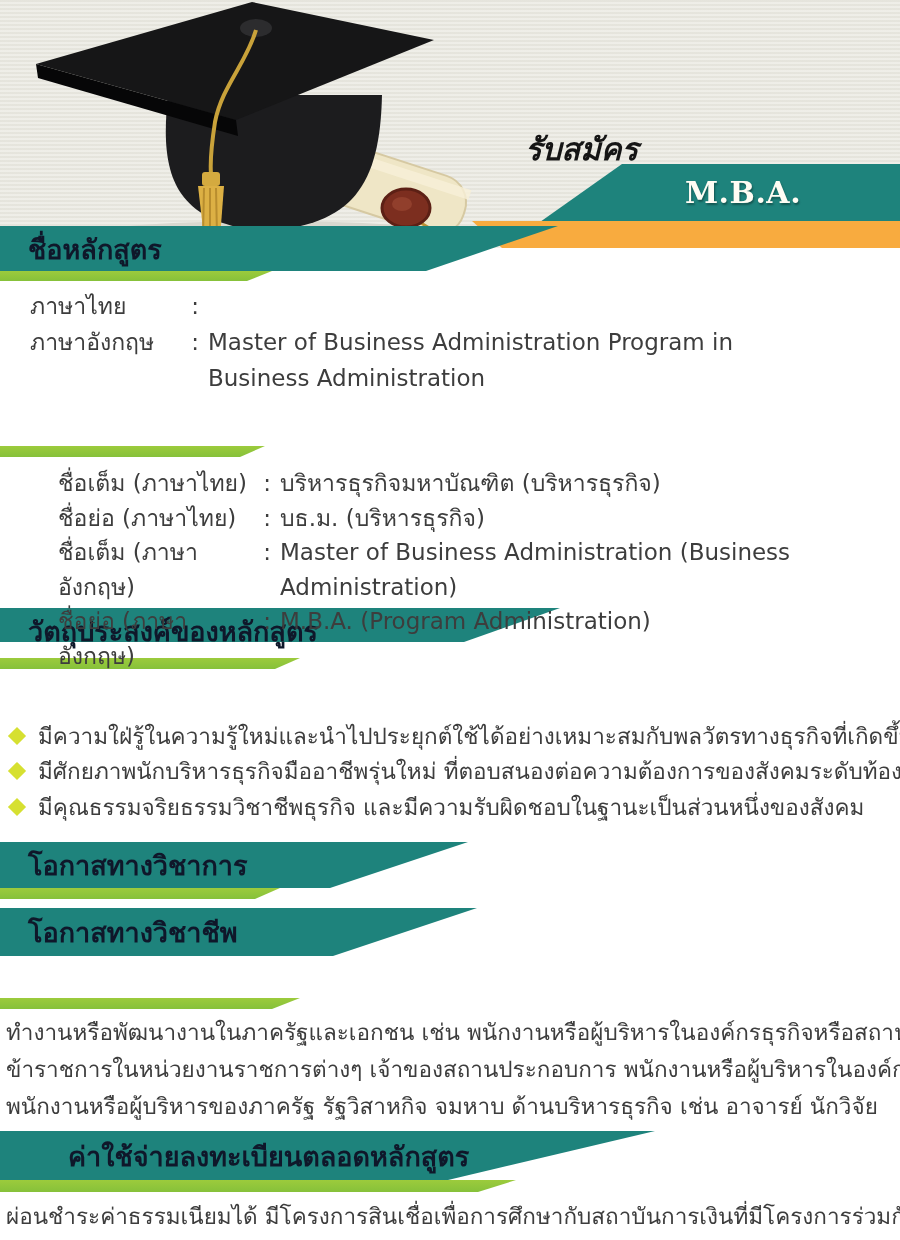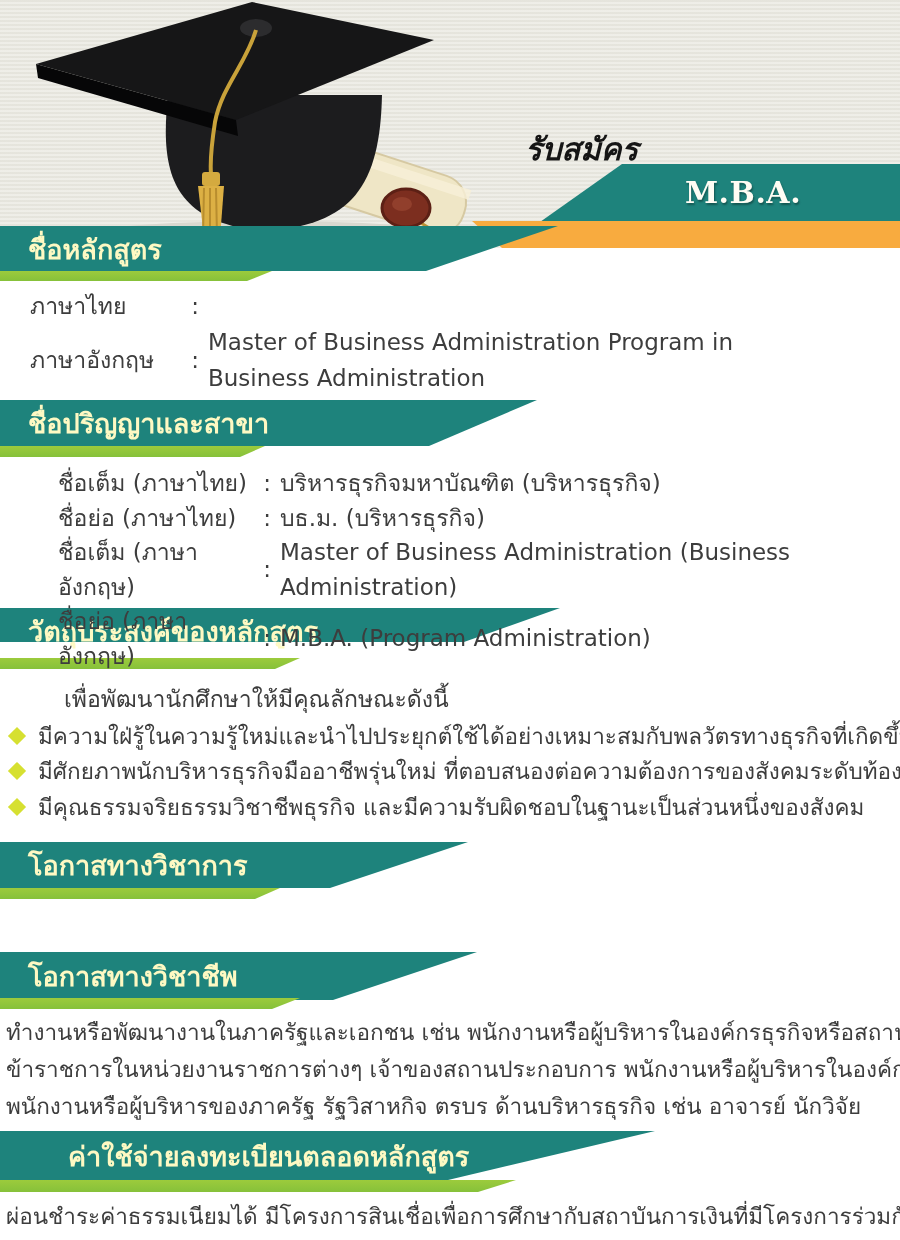--- a/index.html
+++ b/index.html
@@ -18,39 +18,39 @@
   .mba-band{position:absolute;left:540px;top:164px;width:360px;height:58px;
     background:#1e837c;
     clip-path:polygon(82px 0,360px 0,360px 58px,0 58px);
     line-height:58px;text-align:center;padding-left:46px;box-sizing:border-box;
     font-family:"DejaVu Serif","Liberation Serif",serif;font-weight:700;
     font-size:30px;color:#fffdf4;letter-spacing:.5px;
     text-shadow:1px 2px 2px rgba(0,0,0,.35);}
   .orange-band{position:absolute;left:430px;top:221px;width:470px;height:27px;
     background:#f8ab3f;clip-path:polygon(42px 0,470px 0,470px 27px,72px 27px);}
   
-  .band{position:absolute;left:0;background:#1e837c;color:#fef9c3;
+  .band{position:absolute;left:0;background:#1e837c;color:#0f172a;
     font-size:27px;font-weight:700;box-sizing:border-box;padding-left:28px;}
   .band span{display:inline-block;}
   .greenbar{position:absolute;left:0;background:linear-gradient(180deg,#9ccb3c,#86c13a);}
   .b1{top:226px;width:580px;height:45px;line-height:47px;clip-path:polygon(0 0,558px 0,426px 45px,0 45px);}
   .g1{top:271px;width:300px;height:10px;clip-path:polygon(0 0,272px 0,247px 10px,0 10px);}
   .b2{top:400px;width:580px;height:46px;line-height:48px;clip-path:polygon(0 0,537px 0,429px 46px,0 46px);}
   .g2{top:446px;width:300px;height:11px;clip-path:polygon(0 0,265px 0,240px 11px,0 11px);}
   .b3{top:608px;width:580px;height:34px;line-height:48px;clip-path:polygon(0 0,560px 0,430px 46px,0 46px);}
   .g3{top:658px;width:320px;height:11px;clip-path:polygon(0 0,300px 0,275px 11px,0 11px);}
   .b4{top:842px;width:500px;height:46px;line-height:48px;clip-path:polygon(0 0,468px 0,330px 46px,0 46px);}
   .g4{top:888px;width:300px;height:11px;clip-path:polygon(0 0,280px 0,255px 11px,0 11px);}
-  .b5{top:952px;width:500px;height:48px;line-height:50px;clip-path:polygon(0 0,477px 0,333px 48px,0 48px);}
+  .b5{top:908px;width:500px;height:48px;line-height:50px;clip-path:polygon(0 0,477px 0,333px 48px,0 48px);}
   .g5{top:998px;width:320px;height:11px;clip-path:polygon(0 0,300px 0,272px 11px,0 11px);}
   .b6{top:1131px;width:680px;height:49px;line-height:51px;clip-path:polygon(0 0,655px 0,448px 49px,0 49px);padding-left:68px;}
   .g6{top:1180px;width:540px;height:12px;clip-path:polygon(0 0,516px 0,478px 12px,0 12px);}
   
   .content{position:absolute;font-size:23px;color:#3d3d3d;}
-  .row{display:flex;align-items:center;}
+  .row{display:flex;align-items:flex-start;}
   .s1{left:30px;top:288px;width:860px;line-height:36px;}
   .s1 .lbl{width:152px;flex:0 0 152px;}
   .s2{left:30px;top:466px;width:860px;line-height:34.5px;margin-left:28px;}
   .s2 .lbl{width:196px;flex:0 0 196px;}
   .colon{flex:0 0 26px;text-align:center;}
   .val{flex:1 1 auto;}
   .wrapval{max-width:560px;}
   .s3-intro{left:64px;top:684px;width:820px;line-height:30px;white-space:nowrap;}
   .bullets{left:8px;top:718px;width:890px;}
   .bullet-row{display:flex;align-items:center;height:35.5px;white-space:nowrap;font-size:22.5px;}
@@ -100,21 +100,20 @@
     </svg>
 
     <div class="recruit">รับสมัคร</div>
     <div class="mba-band">M.B.A. Programme</div>
     <div class="orange-band"></div>
   </div>
 
   <div class="band b1"><span>ชื่อหลักสูตร</span></div>
   <div class="greenbar g1"></div>
 
-  <div class="band b2"><span>ชื่อปริญญาและสาขา</span></div>
   <div class="greenbar g2"></div>
 
   <div class="band b3"><span>วัตถุประสงค์ของหลักสูตร</span></div>
   <div class="greenbar g3"></div>
 
   <div class="band b4"><span>โอกาสทางวิชาการ</span></div>
   <div class="greenbar g4"></div>
 
   <div class="band b5"><span>โอกาสทางวิชาชีพ</span></div>
   <div class="greenbar g5"></div>
@@ -150,38 +149,37 @@
       <span class="colon">:</span>
       <span class="val">Master of Business Administration (Business Administration)</span>
     </div>
     <div class="row">
       <span class="lbl">ชื่อย่อ (ภาษาอังกฤษ)</span>
       <span class="colon">:</span>
       <span class="val">M.B.A. (Program Administration)</span>
     </div>
   </div>
 
-  <div class="content s3-intro">เพื่อพัฒนานักศึกษาให้มีคุณลักษณะดังนี้</div>
   <div class="content bullets">
     <div class="bullet-row">
       <span class="diamond"></span>
       <span>มีความใฝ่รู้ในความรู้ใหม่และนำไปประยุกต์ใช้ได้อย่างเหมาะสมกับพลวัตรทางธุรกิจที่เกิดขึ้น</span>
     </div>
     <div class="bullet-row">
       <span class="diamond"></span>
       <span>มีศักยภาพนักบริหารธุรกิจมืออาชีพรุ่นใหม่ ที่ตอบสนองต่อความต้องการของสังคมระดับท้องถิ่นและสากล</span>
     </div>
     <div class="bullet-row">
       <span class="diamond"></span>
       <span>มีคุณธรรมจริยธรรมวิชาชีพธุรกิจ และมีความรับผิดชอบในฐานะเป็นส่วนหนึ่งของสังคม</span>
     </div>
   </div>
 
 
   <div class="content s5">
     <div>ทำงานหรือพัฒนางานในภาครัฐและเอกชน เช่น พนักงานหรือผู้บริหารในองค์กรธุรกิจหรือสถานประกอบการ</div>
     <div>ข้าราชการในหน่วยงานราชการต่างๆ เจ้าของสถานประกอบการ พนักงานหรือผู้บริหารในองค์การที่ไม่หวังผลกำไร</div>
-    <div>พนักงานหรือผู้บริหารของภาครัฐ รัฐวิสาหกิจ ตรบร ด้านบริหารธุรกิจ เช่น อาจารย์ นักวิจัย</div>
+    <div>พนักงานหรือผู้บริหารของภาครัฐ รัฐวิสาหกิจ จมหาบ ด้านบริหารธุรกิจ เช่น อาจารย์ นักวิจัย</div>
   </div>
 
   <div class="content s6">ผ่อนชำระค่าธรรมเนียมได้ มีโครงการสินเชื่อเพื่อการศึกษากับสถาบันการเงินที่มีโครงการร่วมกับสถาบัน</div>
 
 </div>
 
 </body></html>

